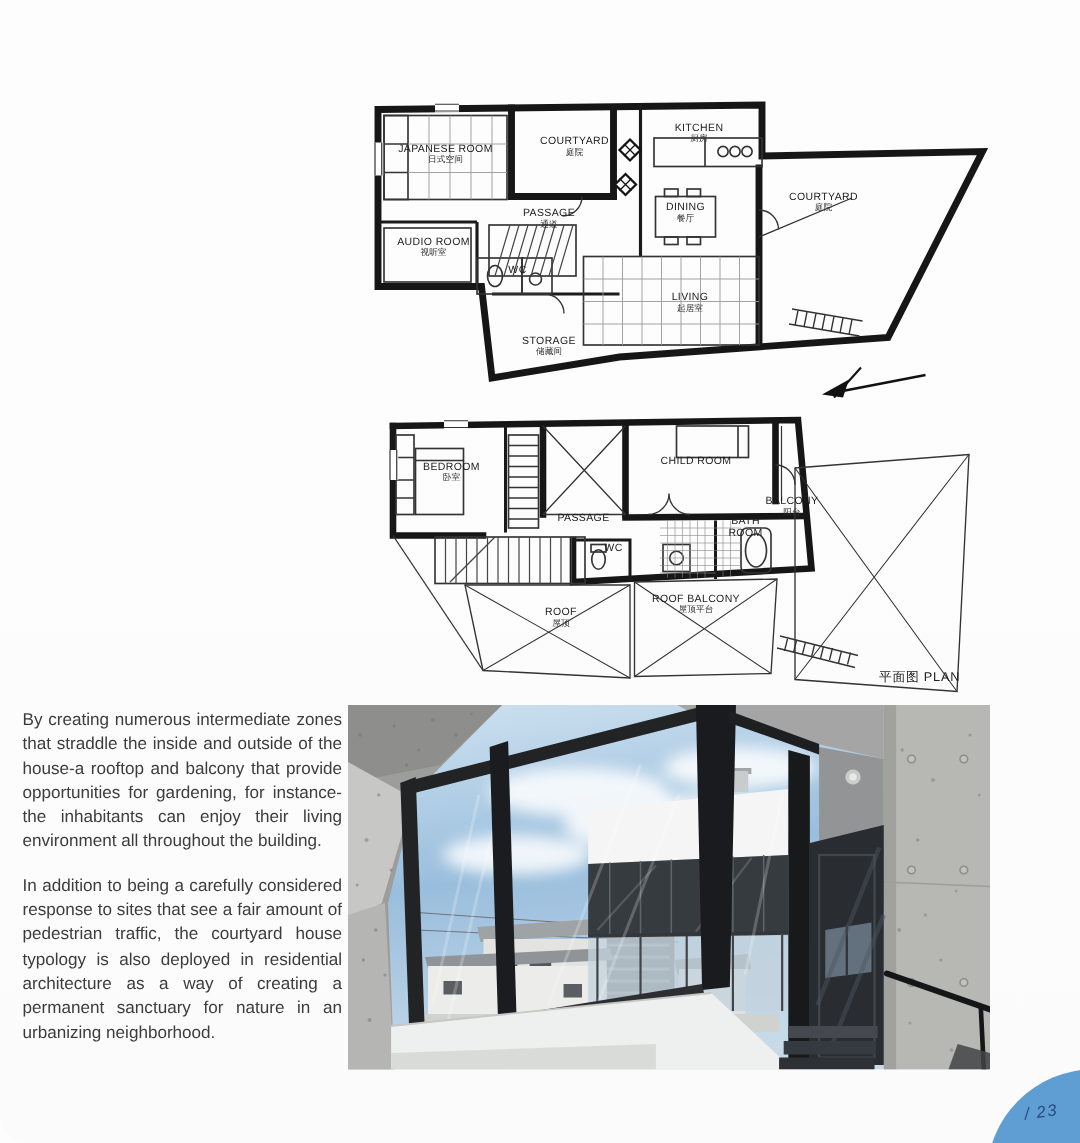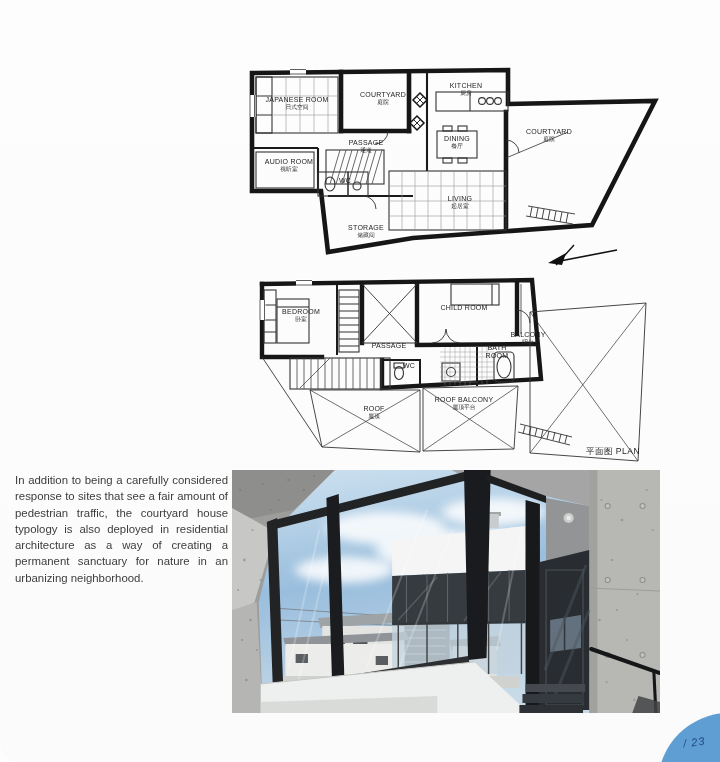--- a/index.html
+++ b/index.html
@@ -245,20 +245,21 @@
       <span class="zh">屋顶</span>
     </div>
   <div class="plan-label" style="left:464px;top:396px">
       <span class="en">ROOF BALCONY</span>
       <span class="zh">屋顶平台</span>
     </div>
 
   <div class="plan-caption">平面图 PLAN</div>
 
   <div class="copy">
+    <p>By creating numerous intermediate zones that straddle the inside and outside of the house-a rooftop and balcony that provide opportunities for gardening, for instance-the inhabitants can enjoy their living environment all throughout the building.</p>
     <p>In addition to being a carefully considered response to sites that see a fair amount of pedestrian traffic, the courtyard house typology is also deployed in residential architecture as a way of creating a permanent sanctuary for nature in an urbanizing neighborhood.</p>
   </div>
 
   <svg class="abs" style="left:232px;top:470px" width="428" height="243" viewBox="0 0 417 243" preserveAspectRatio="none">
     <defs>
       <linearGradient id="sky" x1="0" y1="0" x2="0.25" y2="1">
         <stop offset="0" stop-color="#cfe2f1"></stop>
           <stop offset="0.5" stop-color="#96bcdc"></stop>
           <stop offset="1" stop-color="#c6d9e8"></stop>
       </linearGradient>

